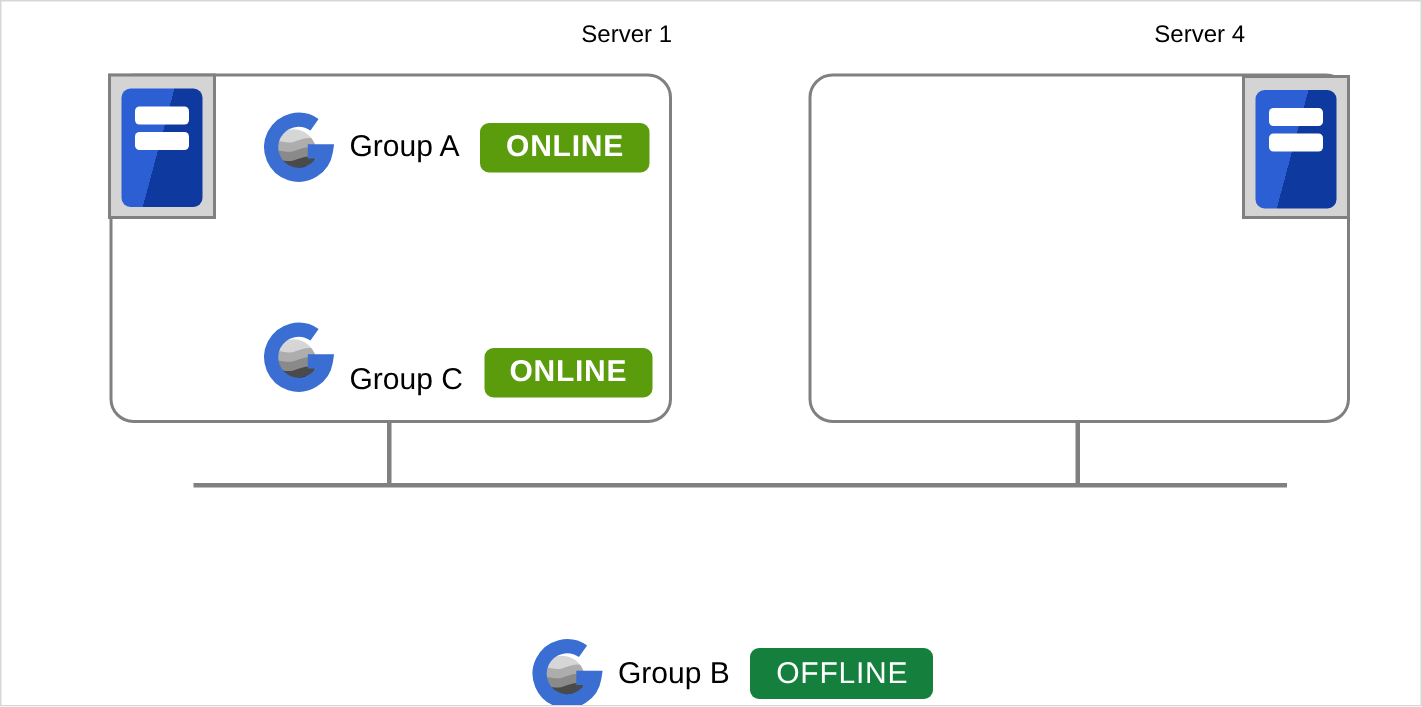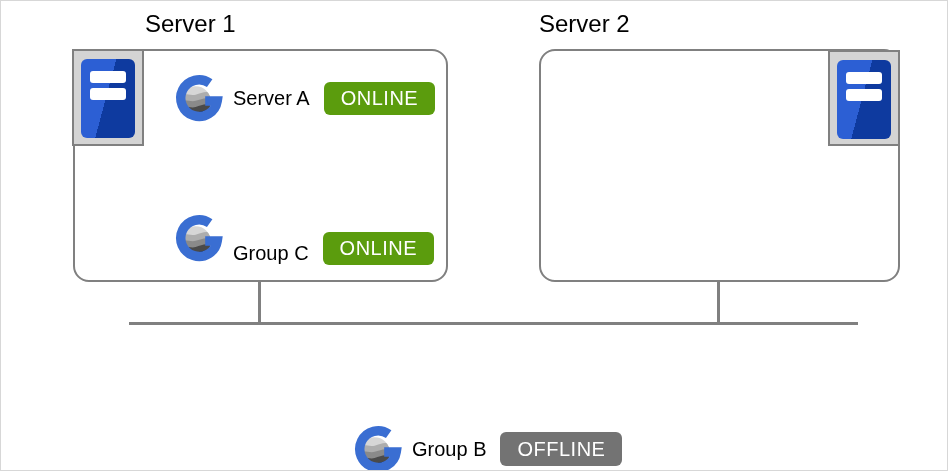--- a/index.html
+++ b/index.html
@@ -11,23 +11,23 @@
     position: relative;
     width: 948px;
     height: 471px;
     background: #ffffff;
     border: 1px solid #d7d7d7;
     overflow: hidden;
   }
   .server-title {
     position: absolute;
     top: 11px;
-    font-size: 24px;
+    font-size: 16px;
     color: #000000;
-    text-align: left;
+    text-align: right;
     line-height: 24px;
   }
   .title-1 { left: 144px; width: 303px; }
   .title-2 { left: 538px; width: 291px; }
   .server-box {
     position: absolute;
     border: 2px solid #808080;
     border-radius: 16px;
     background: transparent;
   }
@@ -83,22 +83,22 @@
     margin-left: 14px;
     height: 33px;
     display: inline-flex;
     align-items: center;
     padding: 0 17px;
     border-radius: 6px;
     color: #ffffff;
     font-size: 20px;
     letter-spacing: 0.5px;
   }
-  .badge-online  { background: #5b9c0d; }
-  .badge-offline { background: #737373; height: 34px; }
+  .badge-online  { background: #5b9c0d; font-weight: bold; }
+  .badge-offline { background: #15803d; height: 34px; }
 
   
   .connector-v {
     position: absolute;
     width: 3px;
     height: 42px;
     top: 281px;
     background: #808080;
   }
   .conn-1 { left: 257px; }
@@ -130,21 +130,21 @@
         <path d="M7.5 38 C 11 35, 16 38.5, 21 37.2 C 26 36, 30 34.5, 34.5 35.5 L34.5 41 L7.5 41 Z" fill="#111111"></path>
       </g>
       <path d="M 33.5 10.8 A 16.3 16.3 0 1 0 40.2 26.6 L 29.5 26.6" fill="none" stroke="#3a6ed2" stroke-width="8.4"></path>
     </g>
   </defs>
 </svg>
 
 <div class="canvas">
 
   <div class="server-title title-1">Server 1</div>
-  <div class="server-title title-2">Server 2</div>
+  <div class="server-title title-2">Server 4</div>
 
   <div class="server-box box-1"></div>
   <div class="server-box box-2"></div>
 
   <div class="server-icon server-icon-1">
     <div class="server-icon-body">
       <div class="server-led-bar bar-top"></div>
       <div class="server-led-bar bar-bottom"></div>
     </div>
   </div>
@@ -152,21 +152,21 @@
     <div class="server-icon-body">
       <div class="server-led-bar bar-top"></div>
       <div class="server-led-bar bar-bottom"></div>
     </div>
   </div>
 
   <div class="group-row row-a">
     <svg class="group-icon-svg" viewBox="0 0 48 48">
         <use href="#groupIconDef"></use>
       </svg>
-    <span class="group-label">Server A</span>
+    <span class="group-label">Group A</span>
     <span class="status-badge badge-online">ONLINE</span>
   </div>
 
   <div class="group-row row-c">
     <svg class="group-icon-svg" viewBox="0 0 48 48">
         <use href="#groupIconDef"></use>
       </svg>
     <span class="group-label">Group C</span>
     <span class="status-badge badge-online">ONLINE</span>
   </div>

